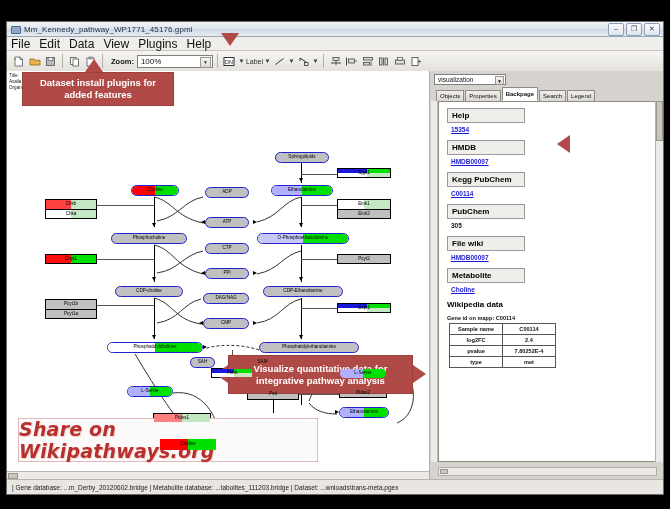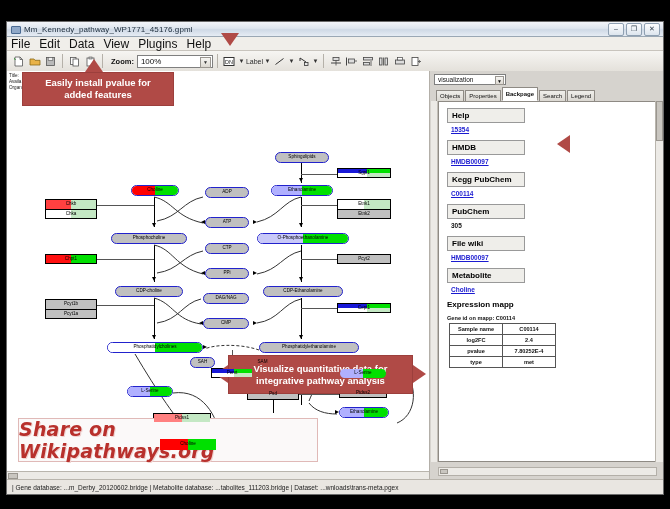--- a/index.html
+++ b/index.html
@@ -561,21 +561,21 @@
 
           <div class="dbbox">PubChem</div>
           <span class="dbplain">305</span>
 
           <div class="dbbox">File wiki</div>
           <a class="dblink" href="#">HMDB00097</a>
 
           <div class="dbbox">Metabolite</div>
           <a class="dblink" href="#">Choline</a>
 
-          <div class="exprhdr">Expression mapp</div>
+          <div class="exprhdr">Wikipedia data</div>
           <div class="geneid">Gene id on mapp: C00114</div>
 
           <table class="expr">
             <tbody>
                   <tr>
               <td>Sample name</td>
               <td>C00114</td>
             </tr>
             <tr>
               <td>log2FC</td>
@@ -607,21 +607,21 @@
 
   <div class="statusbar">
     <span>| Gene database: ...m_Derby_20120602.bridge | Metabolite database: ...tabolites_111203.bridge | Dataset: ...wnloads\trans-meta.pgex</span>
   </div>
 
  </div>
 
  <div class="ctail-d" style="left:221px;top:33px;"></div>
 
  <div class="callout" style="left:22px;top:72px;width:152px;height:34px;font-size:9.5px;flex-direction:column;">
-   <span>Easily install pvalue for</span>
+   <span>Dataset install plugins for</span>
    <span>added features</span>
  </div>
  <div class="ctail-u" style="left:85px;top:59px;"></div>
 
  <div class="ctail-l" style="left:557px;top:135px;"></div>
 
  <div class="callout" style="left:228px;top:355px;width:185px;height:39px;font-size:9.5px;flex-direction:column;">
    <span>Visualize quantitative data  for</span>
    <span>integrative pathway analysis</span>
  </div>

